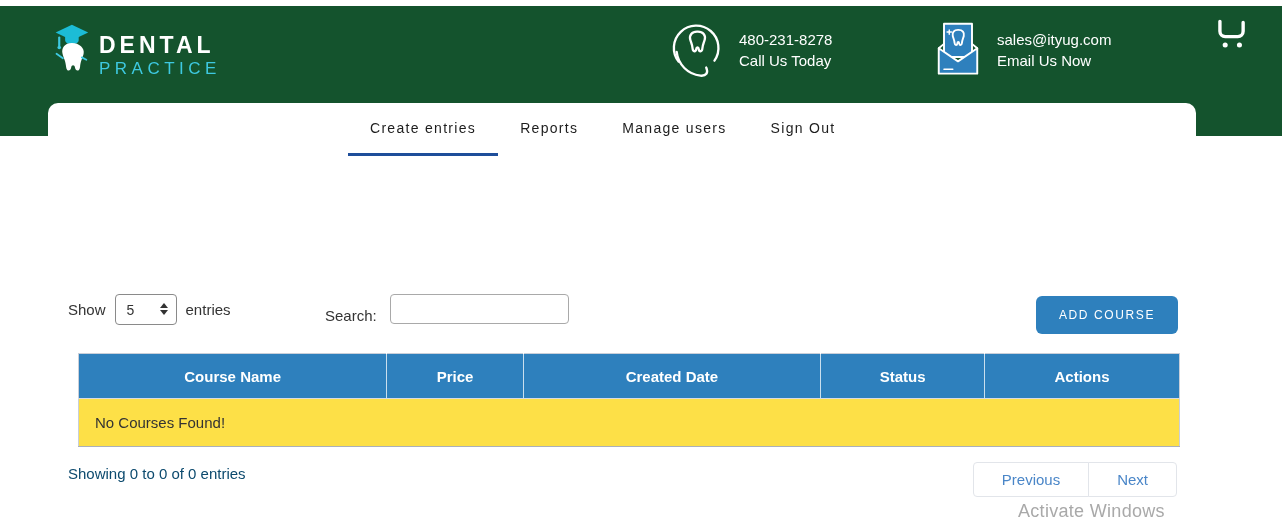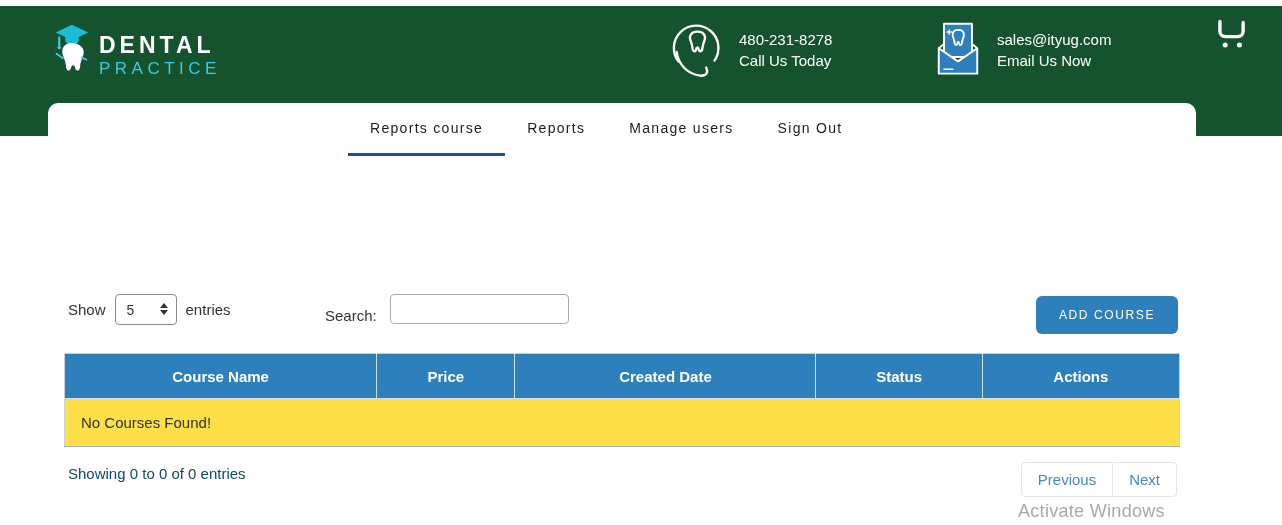--- a/index.html
+++ b/index.html
@@ -68,38 +68,38 @@
   }
 
   .add-btn {
     position:absolute; right:18px; top:193px;
     background:#2e80bd; color:#ffffff; border:none; border-radius:6px;
     padding:12px 23px; font-size:12px; font-weight:normal; letter-spacing:1.6px;
     font-family:"Liberation Sans", sans-serif; cursor:pointer;
   }
 
   
-  .table-wrap { position:absolute; left:16px; right:16px; top:250px; }
+  .table-wrap { position:absolute; left:30px; right:16px; top:250px; }
   table { width:100%; border-collapse:collapse; border:1px solid #c9cfd9; }
   th {
     background:#2e80bd; color:#ffffff; font-size:15px; font-weight:bold;
     height:45px; text-align:center; border-right:1px solid rgba(255,255,255,.75);
   }
   th:last-child { border-right:none; }
   td.empty-cell {
     background:#fde047; color:#333; font-size:15px; height:48px;
     padding-left:16px; border-top:1px solid #d7dbe2; border-bottom:1px solid #aab0ba;
   }
 
   
   .summary { position:absolute; left:20px; top:362px; font-size:15px; color:#0c4a6e; }
   .pagination { position:absolute; right:19px; top:359px; display:flex; }
   .page-btn {
     background:#fff; border:1px solid #e2e5ea; color:#4a86c8;
-    font-size:15px; padding:8px 16px; cursor:pointer;
+    font-size:15px; padding:8px 28px; cursor:pointer;
     font-family:"Liberation Sans", sans-serif;
   }
   .page-btn.prev { border-radius:4px 0 0 4px; }
   .page-btn.next { border-radius:0 4px 4px 0; margin-left:-1px; }
 
   .watermark {
     position:absolute; left:1018px; top:501px;
     color:#a9a9a9; font-size:18px; font-weight:300; letter-spacing:.3px;
   }
 
@@ -167,21 +167,21 @@
         <circle cx="26" cy="27.5" r="2.4" fill="#ffffff"></circle>
       </svg>
     </span>
   </button>
 </div>
 
 <div class="card">
 
   <div class="nav">
     <div class="nav-item active">
-      <span>Reports course</span>
+      <span>Create entries</span>
     </div>
     <div class="nav-item">
       <span>Reports</span>
     </div>
     <div class="nav-item">
       <span>Manage users</span>
     </div>
     <div class="nav-item">
       <span>Sign Out</span>
     </div>

